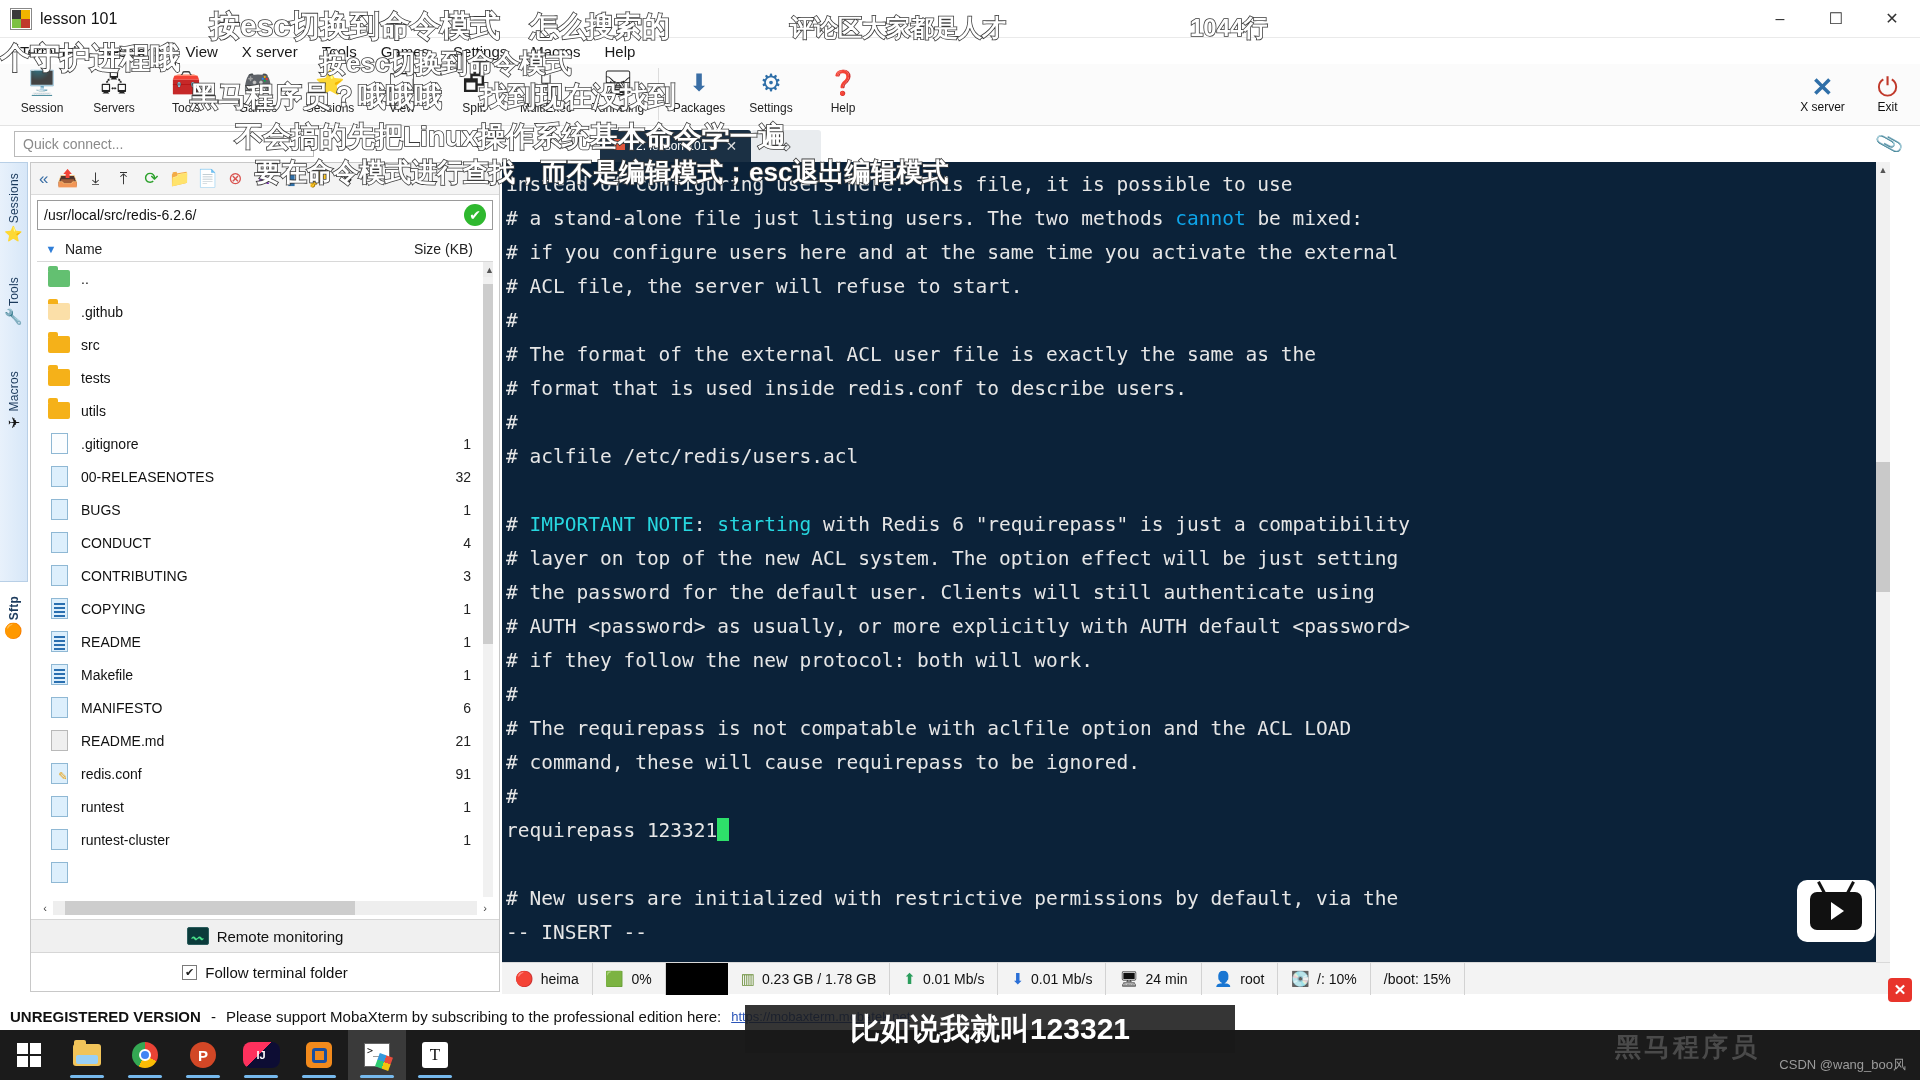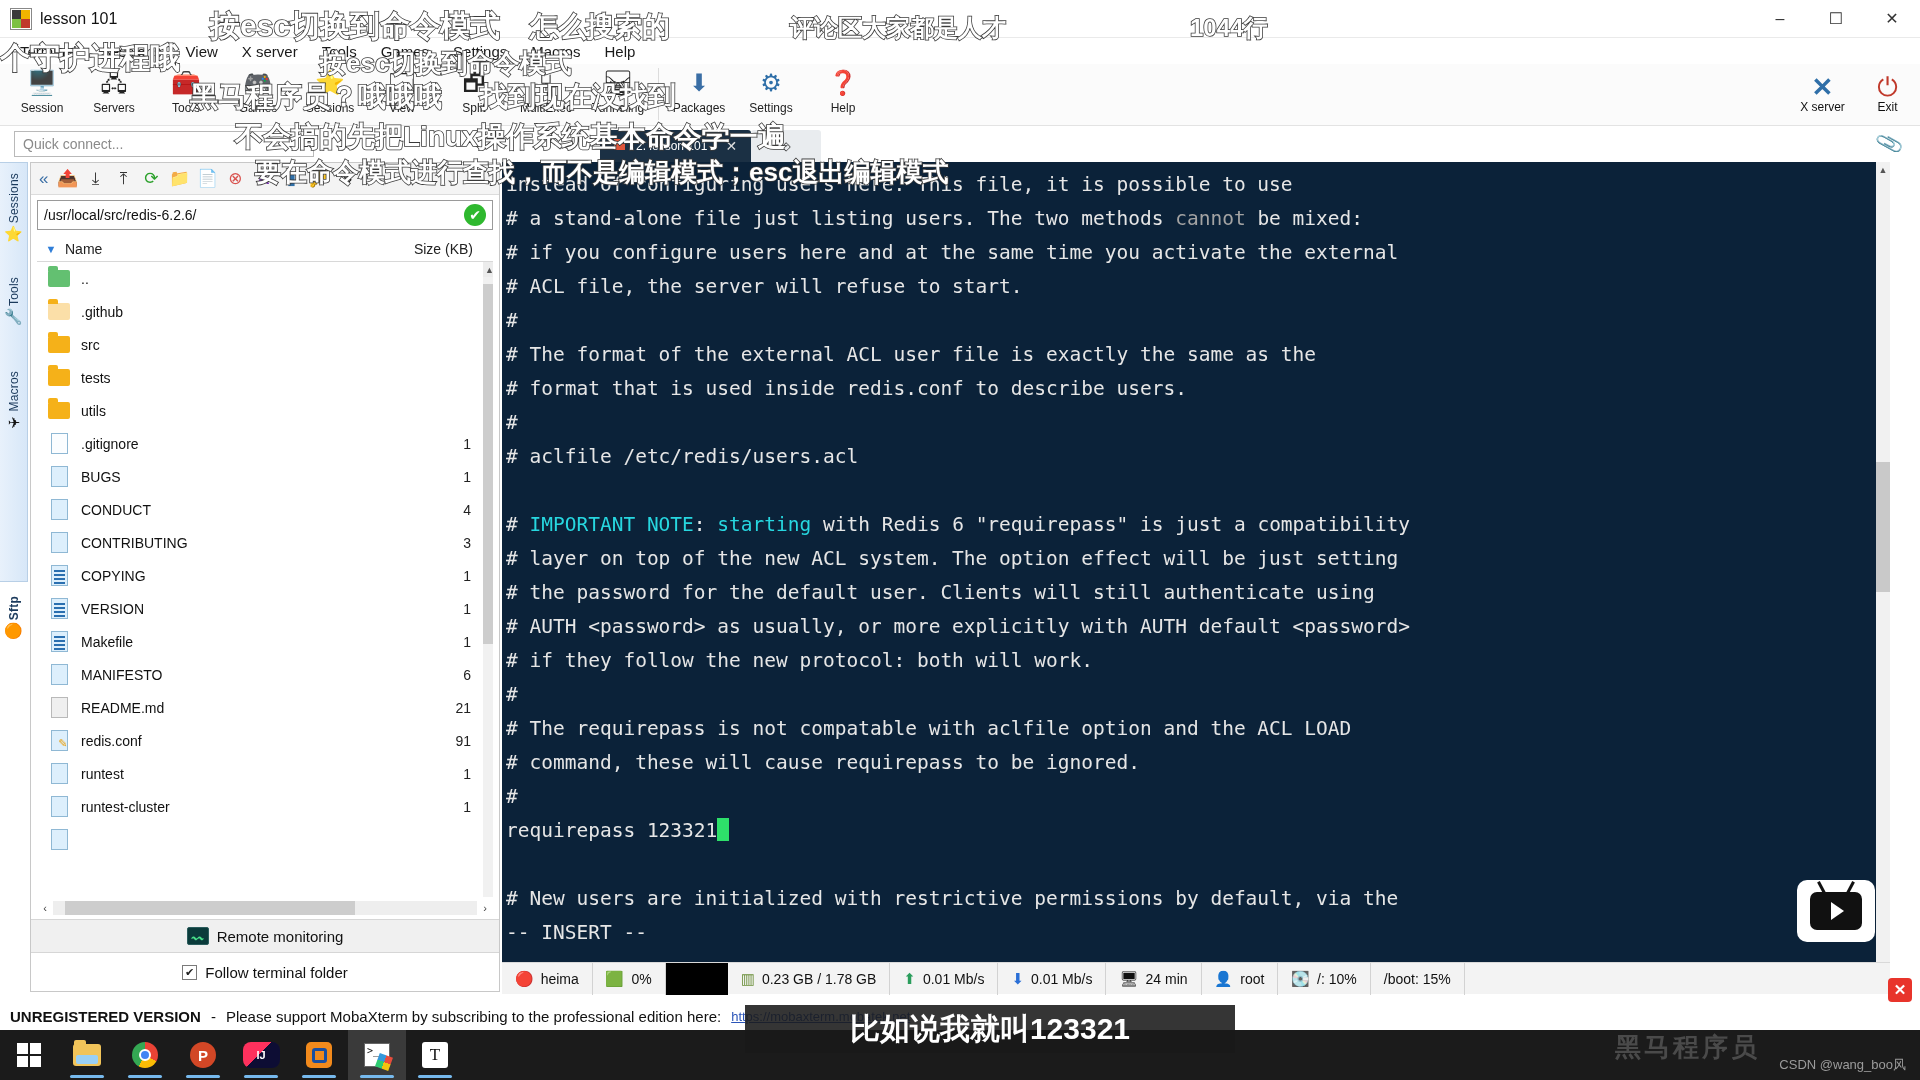--- a/index.html
+++ b/index.html
@@ -158,21 +158,21 @@
   
   #terminal{
     position:absolute; left:502px; top:162px; width:1388px; height:800px;
     background:#0b2239; overflow:hidden;
   }
   #termtext{
     padding:6px 0 0 4px; font-family:"DejaVu Sans Mono","Liberation Mono",monospace;
     font-size:19.5px; line-height:34px; color:#e6e6e6; white-space:pre;
   }
   #termtext .cy{color:#27d7e0;}
-  #termtext .ye{color:#a3a3a3;}
+  #termtext .ye{color:#0ea5e9;}
   .cursor{display:inline-block;width:12px;height:23px;background:#2ee06a;vertical-align:-4px;}
   #termscroll{position:absolute;right:0;top:0;width:14px;height:800px;background:#f1f1f1;}
   #termscroll .tarrow{width:14px;height:16px;display:flex;align-items:center;justify-content:center;font-size:9px;color:#555;}
   #termscroll .tthumb{position:absolute;left:0;top:300px;width:14px;height:130px;background:#c9c9c9;}
 
   
   #statusbar{
     position:absolute; left:502px; top:962px; width:1388px; height:32px;
     background:#f3f3f3; display:flex; align-items:center; font-size:14px; color:#111;
     border-top:1px solid #d9d9d9;
@@ -453,20 +453,27 @@
         <span class="fic">
           <span class="file-ic white"></span>
         </span>
         <span class="fname">.gitignore</span>
         <span class="fsize">1</span>
       </div>
       <div class="frow">
         <span class="fic">
           <span class="file-ic"></span>
         </span>
+        <span class="fname">00-RELEASENOTES</span>
+        <span class="fsize">32</span>
+      </div>
+      <div class="frow">
+        <span class="fic">
+          <span class="file-ic"></span>
+        </span>
         <span class="fname">BUGS</span>
         <span class="fsize">1</span>
       </div>
       <div class="frow">
         <span class="fic">
           <span class="file-ic"></span>
         </span>
         <span class="fname">CONDUCT</span>
         <span class="fsize">4</span>
       </div>
@@ -485,21 +492,21 @@
         </span>
         <span class="fname">COPYING</span>
         <span class="fsize">1</span>
       </div>
       <div class="frow">
         <span class="fic">
           <span class="file-ic">
             <span class="lines"></span>
           </span>
         </span>
-        <span class="fname">VERSION</span>
+        <span class="fname">README</span>
         <span class="fsize">1</span>
       </div>
       <div class="frow">
         <span class="fic">
           <span class="file-ic">
             <span class="lines"></span>
           </span>
         </span>
         <span class="fname">Makefile</span>
         <span class="fsize">1</span>

